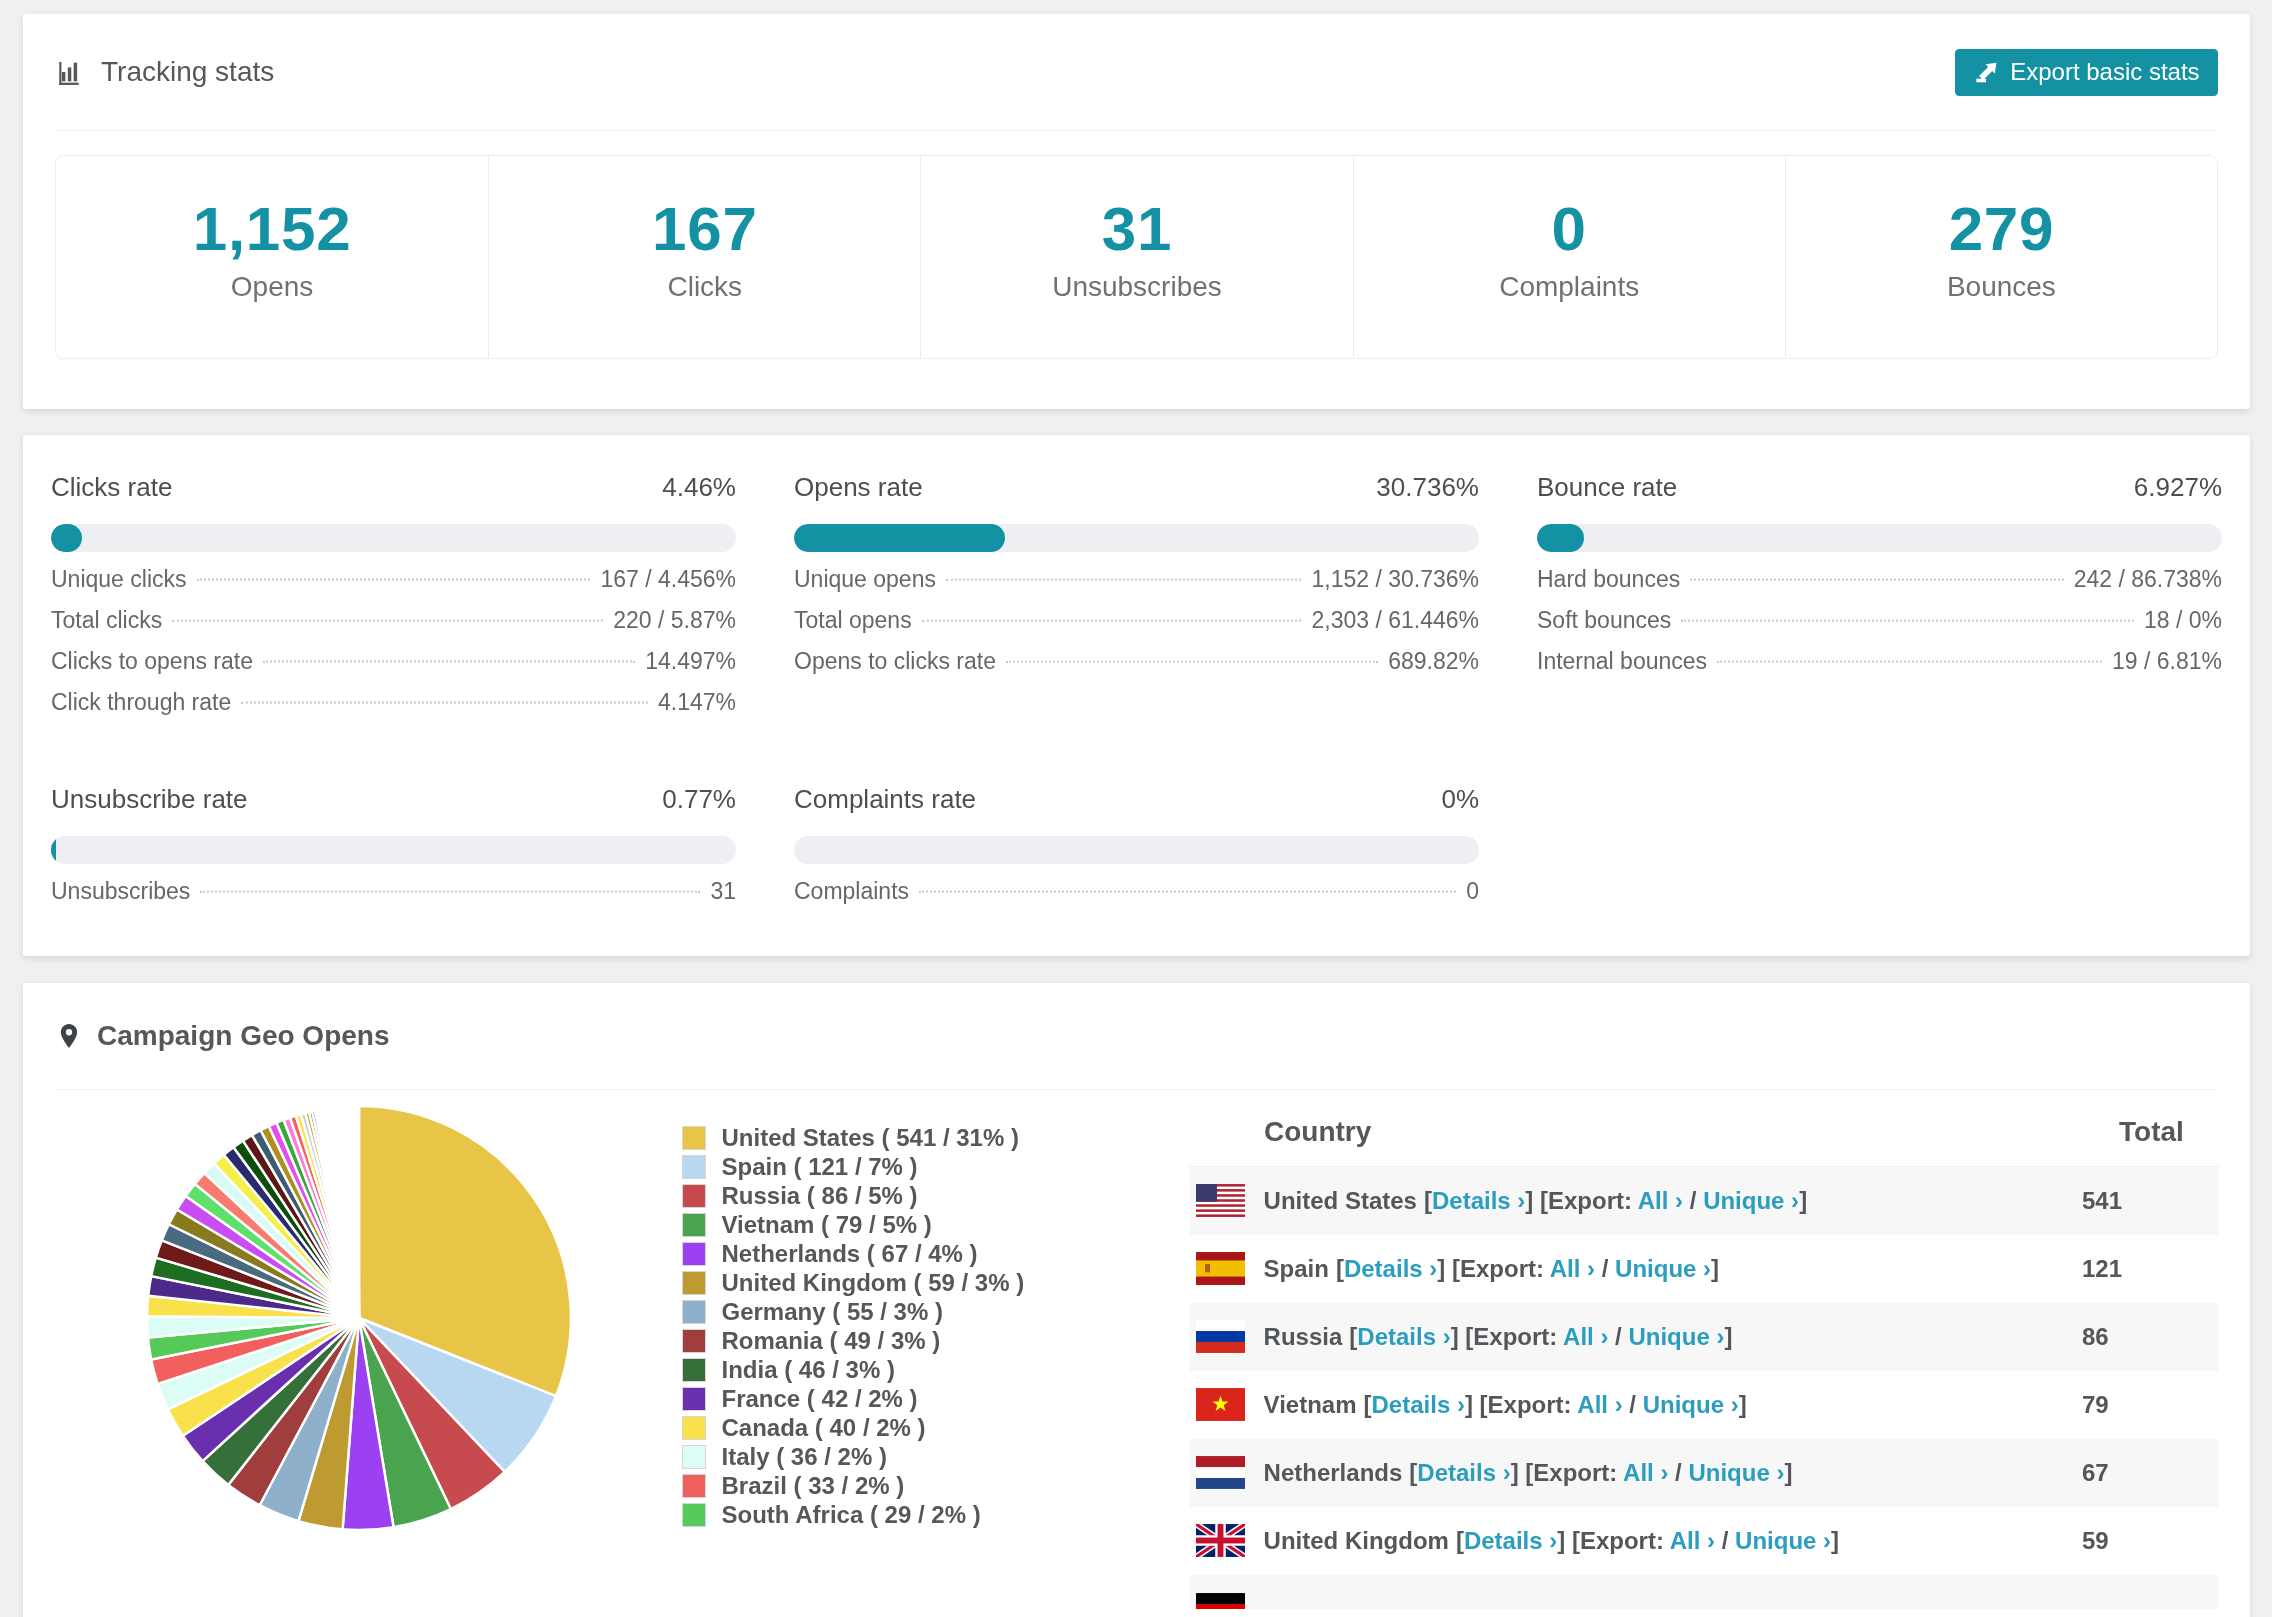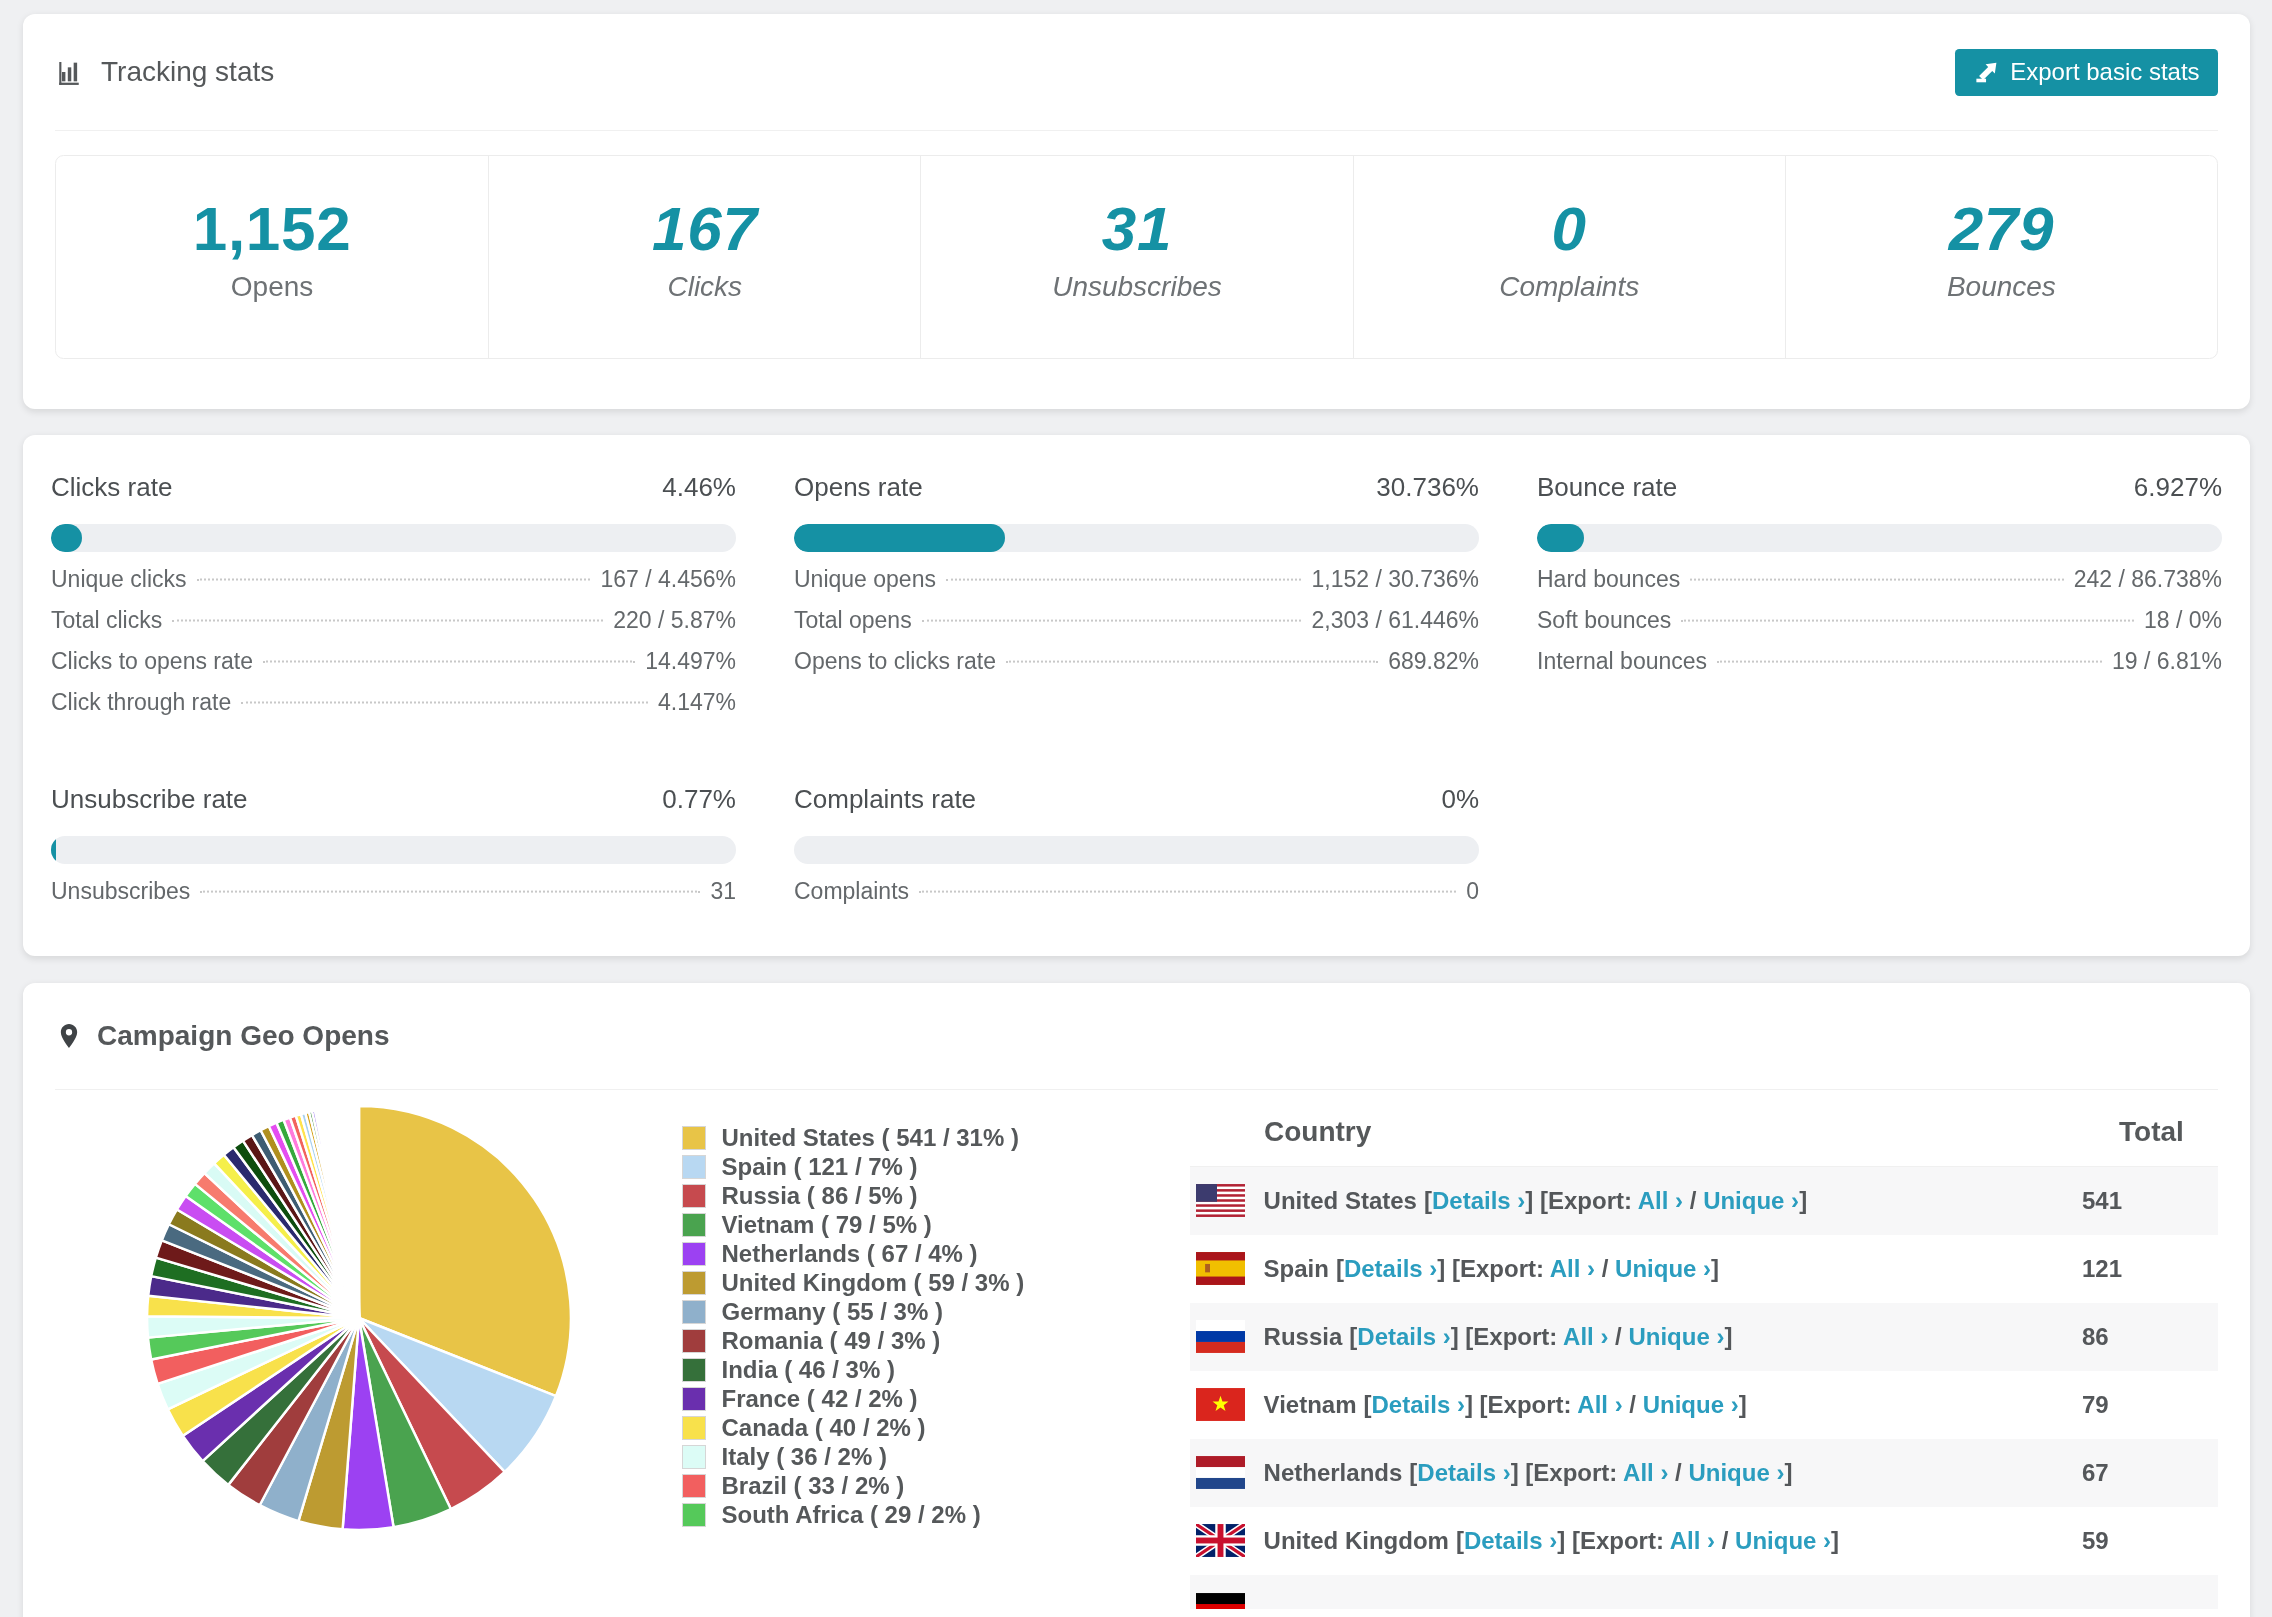--- a/index.html
+++ b/index.html
@@ -3,29 +3,29 @@
 <meta charset="utf-8">
 <style>
   html,body{margin:0;padding:0;}
   body{
     width:2273px;height:1618px;overflow:hidden;
     background:#eff0f2;
     font-family:"Liberation Sans", sans-serif;
     color:#54575a;
     -webkit-font-smoothing:antialiased;
   }
-  .card{background:#fff;border-radius:12px;box-shadow:0 2.1px 7px rgba(0,0,0,.10);margin:0 23px;box-sizing:border-box;}
+  .card{background:#fff;border-radius:3px;box-shadow:0 2.1px 7px rgba(0,0,0,.10);margin:0 23px;box-sizing:border-box;}
   
   #card1{margin-top:14px;height:395px;padding:0 32px;}
   .card-head{display:flex;justify-content:space-between;align-items:center;height:116px;border-bottom:1.4px solid #f0f0f0;}
   .head-title{display:flex;align-items:center;gap:14px;font-size:28px;color:#55585a;}
   .btn{background:#1591a4;color:#fff;font-size:24px;border:none;border-radius:4.2px;height:47px;padding:0 18.4px;display:flex;align-items:center;gap:10px;cursor:pointer;font-family:inherit;}
   .stats-box{margin-top:24px;border:1.4px solid #ececec;border-radius:8.5px;display:grid;grid-template-columns:repeat(5,1fr);height:202px;}
   .stat-cell{text-align:center;padding-top:37px;}
-  .stat-cell + .stat-cell{border-left:1.4px solid #ececec;font-style:italic;}
+  .stat-cell + .stat-cell{border-left:1.4px solid #ececec;}
   .stat-value{font-size:62px;font-weight:700;color:#1591a4;letter-spacing:0.7px;}
   .stat-label{font-size:28px;color:#6e7275;margin-top:7px;}
   
   #card2{margin-top:26px;height:521px;padding:37px 28px 0 28px;}
   .rates-grid{display:grid;grid-template-columns:repeat(3,1fr);column-gap:58px;row-gap:54px;}
   .rate-head{display:flex;justify-content:space-between;align-items:baseline;font-weight:400;font-size:26px;color:#4b4f52;}
   .bar{margin-top:21px;height:28px;background:#edeff2;border-radius:14px;overflow:hidden;}
   .bar-fill{height:100%;background:#1591a4;border-radius:14px;}
   .rate-rows{margin-top:14px;}
   .rate-row{display:flex;align-items:baseline;height:41px;font-size:23px;color:#64686b;}

